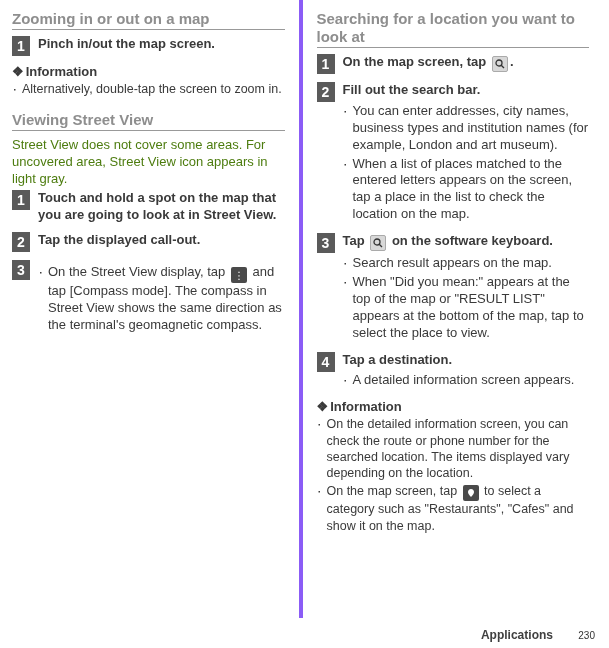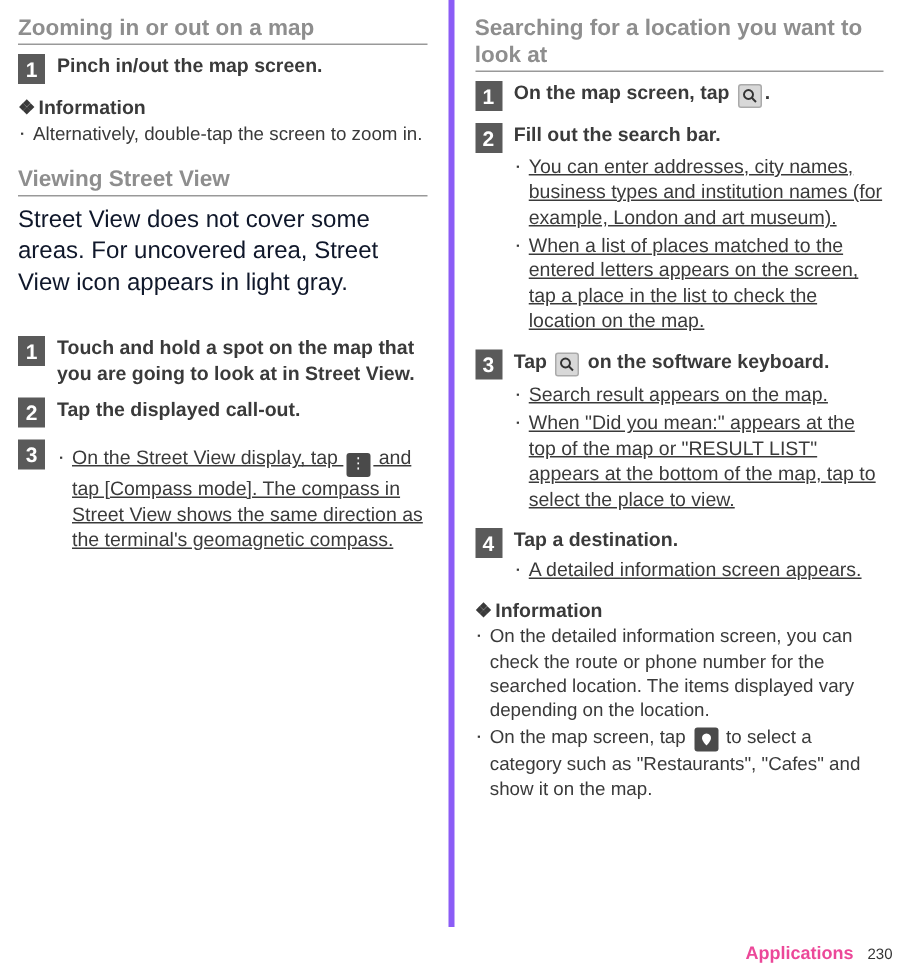--- a/index.html
+++ b/index.html
@@ -29,23 +29,23 @@
     font-size: 15px;
     margin-top: 10px;
     margin-bottom: 6px;
     line-height: 1.2;
   }
   .section-title.underline {
     border-bottom: 1px solid #999;
     padding-bottom: 1px;
   }
   .note {
-    color: #0f172a;
-    font-size: 16px;
-    margin-bottom: 24px;
+    color: #4d7c0f;
+    font-size: 13px;
+    margin-bottom: 2px;
     line-height: 1.3;
   }
   .step {
     display: flex;
     margin-bottom: 8px;
   }
   .step-num {
     background: #5a5a5a;
     color: #fff;
     font-weight: bold;
@@ -65,21 +65,21 @@
     display: flex;
     margin-bottom: 2px;
     line-height: 1.3;
   }
   .bullet .dot {
     flex-shrink: 0;
     width: 10px;
     font-size: 11px;
     padding-top: 2px;
   }
-  .bullet .txt { flex: 1; text-decoration: underline; }
+  .bullet .txt { flex: 1; }
   .info-head {
     font-weight: bold;
     font-size: 13px;
     margin-top: 6px;
     margin-bottom: 2px;
   }
   .info-head::before { content: "❖"; margin-right: 2px; }
   .info-bullet {
     display: flex;
     font-size: 12.5px;
@@ -105,21 +105,21 @@
     background: #d8d8d8;
     color: #333;
     border: 1px solid #aaa;
   }
   .footer {
     position: absolute;
     bottom: 6px;
     right: 14px;
     font-size: 12px;
   }
-  .footer .label { font-weight: bold; color: #ec4899; margin-right: 6px; }
+  .footer .label { font-weight: bold; color: #404040; margin-right: 22px; }
   .footer .pg { font-size: 10px; color: #333; }
 </style>
 </head>
 <body>
 
 <div class="page">
 
   <div class="col col-left">
 
     <div class="section-title underline">Zooming in or out on a map</div>

